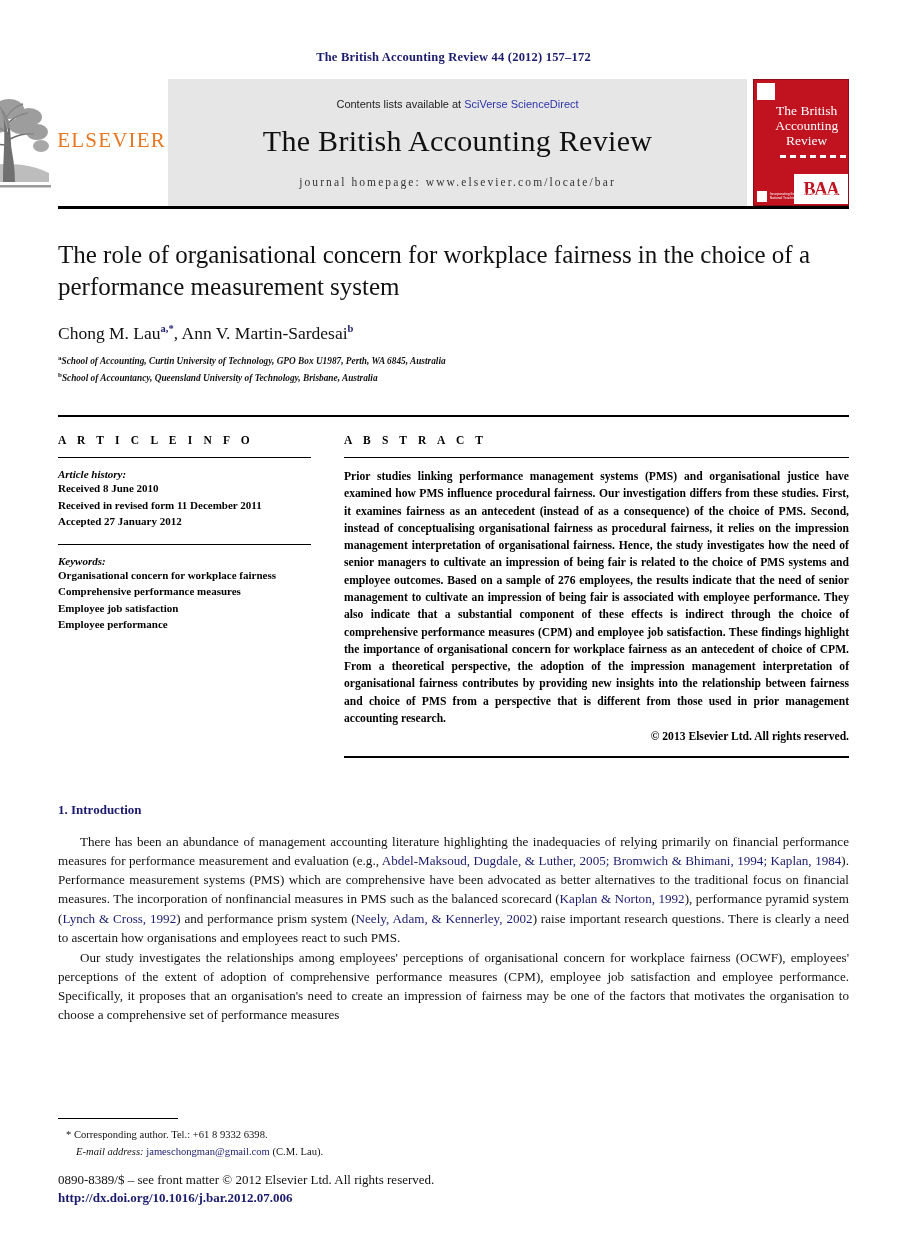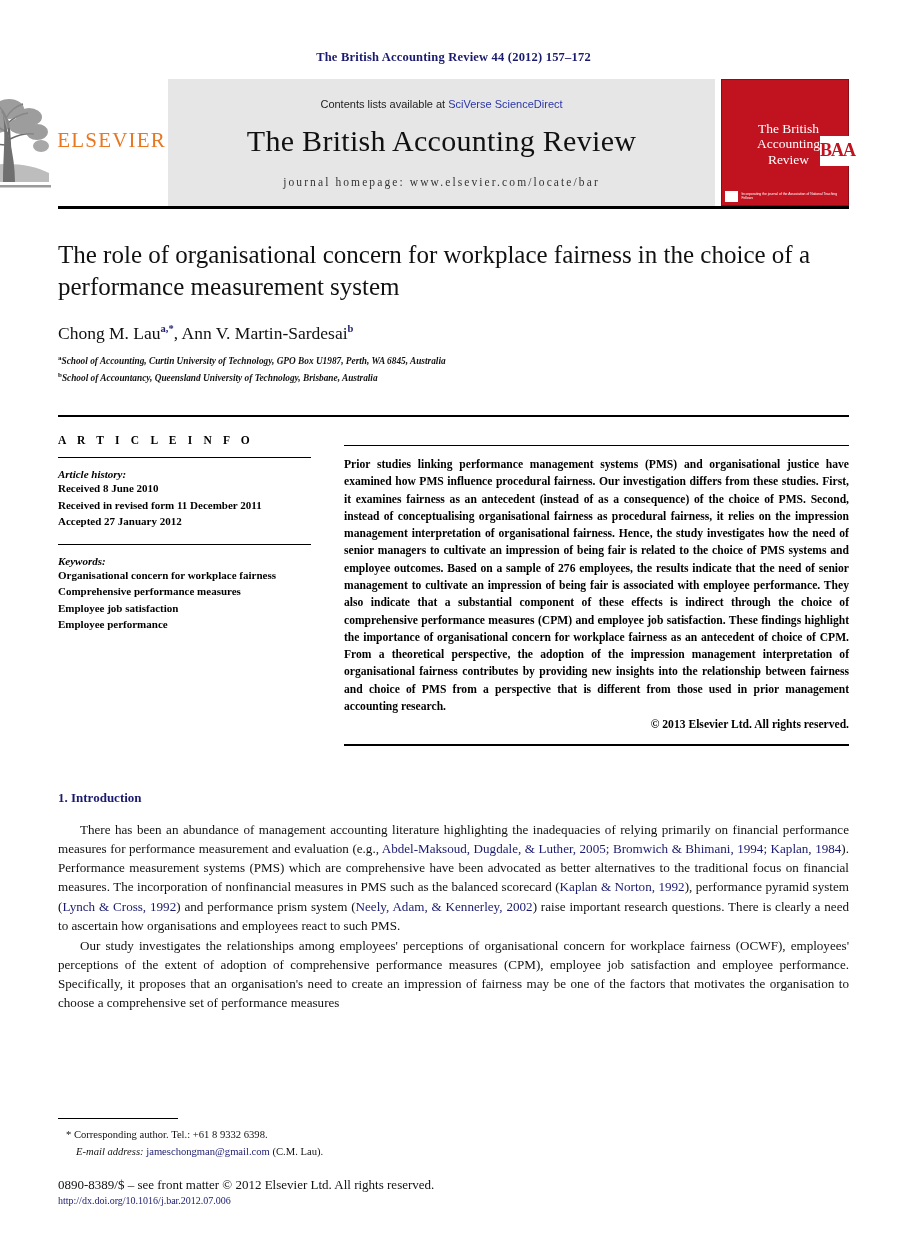--- a/index.html
+++ b/index.html
@@ -74,23 +74,22 @@
     font-family:Liberation Serif, serif;
     font-size:11.5px;
     color:#333;
     letter-spacing:2.1px;
     margin-bottom:10px;
   }
   .cover {
     width:94px; flex:0 0 94px;
     background:#c1121f;
     position:relative;
-    display:flex; align-items:center;
+    display:flex; flex-direction:column; align-items:flex-end;
     border:1px solid #8d0d17;
-    padding-left:32px;
   }
   .cover-elsevier-box {
     width:18px; height:17px; background:#fff;
     align-self:flex-start; margin:3px 0 0 3px;
     font-size:4px; color:#c1121f; text-align:center;
   }
   .cover-title {
     color:#fff;
     font-family:"Liberation Serif", serif;
     font-size:13.5px;
@@ -244,21 +243,21 @@
   .link { color:#1a1a6e; }
   .footer-area {
     position:absolute; left:58px; right:58px; bottom:32px;
   }
   .footer-line1 {
     font-family:"Liberation Serif", serif;
     font-size:13px; font-weight:normal; color:#111;
   }
   .footer-line2 {
     font-family:"Liberation Serif", serif;
-    font-size:10px; font-weight:normal; color:#1a1a6e;
+    font-size:13px; font-weight:bold; color:#1a1a6e;
     margin-top:2px;
   }
 </style>
 </head>
 <body>
 
 <div class="page">
 
   <div class="runninghead">The British Accounting Review 44 (2012) 157–172</div>
 
@@ -348,20 +347,21 @@
       <div class="info-sub">Keywords:</div>
       <div class="kw-line">Organisational concern for workplace fairness</div>
       <div class="kw-line" style="text-align:left;">Comprehensive performance measures</div>
       <div class="kw-line" style="text-align:left;">Employee job satisfaction</div>
       <div class="kw-line" style="text-align:left;">Employee performance</div>
     </div>
 
     <div class="col-gap"></div>
 
     <div class="col-abs">
+      <div class="sec-head">A B S T R A C T</div>
       <div class="rule"></div>
       <div class="abstract-body">Prior studies linking performance management systems (PMS) and organisational justice have examined how PMS influence procedural fairness. Our investigation differs from these studies. First, it examines fairness as an antecedent (instead of as a consequence) of the choice of PMS. Second, instead of conceptualising organisational fairness as procedural fairness, it relies on the impression management interpretation of organisational fairness. Hence, the study investigates how the need of senior managers to cultivate an impression of being fair is related to the choice of PMS systems and employee outcomes. Based on a sample of 276 employees, the results indicate that the need of senior management to cultivate an impression of being fair is associated with employee performance. They also indicate that a substantial component of these effects is indirect through the choice of comprehensive performance measures (CPM) and employee job satisfaction. These findings highlight the importance of organisational concern for workplace fairness as an antecedent of choice of CPM. From a theoretical perspective, the adoption of the impression management interpretation of organisational fairness contributes by providing new insights into the relationship between fairness and choice of PMS from a perspective that is different from those used in prior management accounting research.</div>
       <div class="copyright">© 2013 Elsevier Ltd. All rights reserved.</div>
       <div class="abs-bottom-rule"></div>
     </div>
   </div>
 
   <div class="bodyblock">
     <div class="h2">1. Introduction</div>
 

